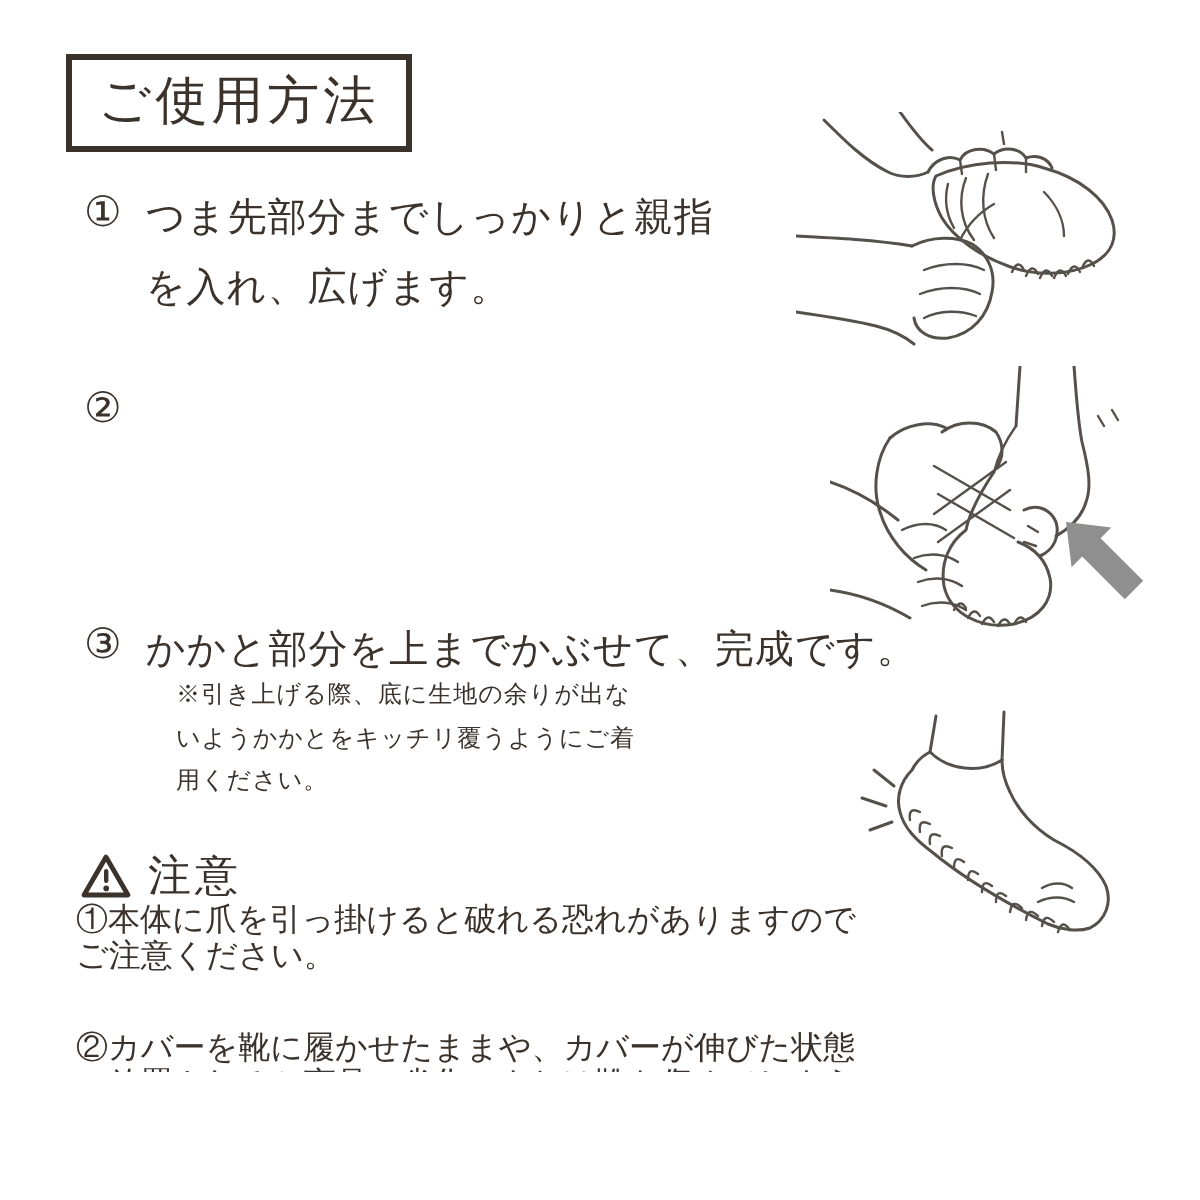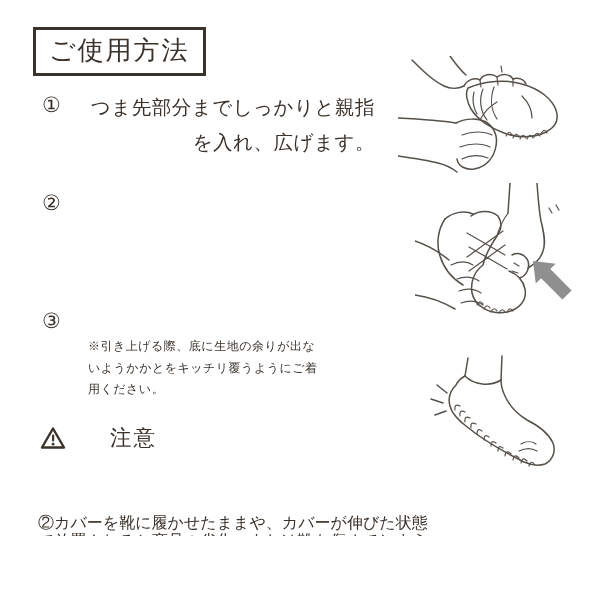--- a/index.html
+++ b/index.html
@@ -7,57 +7,56 @@
     --line_art:#56504a;
     --arrow:#8f8f8f;
     --bg:#ffffff;
   }
   *{margin:0;padding:0;box-sizing:border-box;}
   html,body{background:#fff;}
   .page{
     position:relative;
     width:600px;height:536px;
     background:var(--bg);
-    font-family:Liberation Mono, monospace;
+    font-family:Liberation Sans, sans-serif;
     color:var(--text);
     overflow:hidden;
   }
   .title-box{
     position:absolute;left:33px;top:27px;
     border:3px solid var(--text);
     padding:3px 13px 5px 13px;
     font-size:26px;letter-spacing:2px;
     white-space:pre;
   }
   .step{
     position:absolute;left:42px;
     display:flex;align-items:flex-start;
   }
   .step-num{
     font-size:21px;line-height:30px;
     flex:0 0 auto;
   }
   .step-text{
-    margin-left:30px;
+    margin-left:12px;
     font-size:19.5px;line-height:35px;
     letter-spacing:0.5px;
     white-space:pre;
-    text-align:right;
   }
   .step-note{
     position:absolute;left:88px;top:337px;
     font-size:12px;line-height:21.5px;
     letter-spacing:0.5px;
     white-space:pre;
   }
   .caution-heading{
     position:absolute;left:40px;top:423px;
     display:flex;align-items:center;gap:8px;
   }
-  .caution-heading .label{font-size:21.5px;letter-spacing:2px;margin-left:36px;}
+  .caution-heading .label{font-size:21.5px;letter-spacing:2px;}
   .caution-item{
     position:absolute;left:38px;
     font-size:16px;line-height:17.6px;
     letter-spacing:0px;
     white-space:pre;
   }
   .illus{position:absolute;}
   .art{fill:none;stroke:var(--line_art);stroke-width:1.5;stroke-linecap:round;stroke-linejoin:round;}
   .art-thin{fill:none;stroke:var(--line_art);stroke-width:1.2;stroke-linecap:round;stroke-linejoin:round;}
   .arrow-fill{fill:var(--arrow);stroke:none;}
@@ -76,34 +75,37 @@
     <div class="step-text">つま先部分までしっかりと親指
 を入れ、広げます。</div>
   </div>
 
   <div class="step" style="top:190px;">
     <span class="step-num">②</span>
   </div>
 
   <div class="step" style="top:308px;">
     <span class="step-num">③</span>
+    <div class="step-text">かかと部分を上までかぶせて、完成です。</div>
   </div>
   <div class="step-note">※引き上げる際、底に生地の余りが出な
 いようかかとをキッチリ覆うようにご着
 用ください。</div>
 
   <div class="caution-heading">
     <svg width="26" height="24" viewBox="0 0 26 24">
       <path class="warn-tri" d="M13,2.5 L24,21.5 L2,21.5 Z"></path>
       <rect class="warn-mark" x="12" y="8.5" width="2.2" height="7" rx="1.1"></rect>
       <circle class="warn-mark" cx="13.1" cy="18.2" r="1.4"></circle>
     </svg>
     <span class="label">注意</span>
   </div>
 
+  <div class="caution-item" style="top:452px;">①本体に爪を引っ掛けると破れる恐れがありますので
+ご注意ください。</div>
   <div class="caution-item" style="top:516px;">②カバーを靴に履かせたままや、カバーが伸びた状態
 で放置されると商品の劣化、または靴を傷めてしまう
 可能性があります。使用後は直ちに靴からカバーを取
 り外し、汚れや水分をふき取ってから直射日光を避け
 よく乾燥させてください。</div>
 
   <svg class="illus" style="left:398px;top:56px;" width="202" height="134" viewBox="0 0 202 134">
 
     <path class="art" d="M14,4 C24,14 34,24 46,30 C52,33 60,33 66,30"></path>
     <path class="art" d="M52,0 C57,7 62,14 68,19"></path>

